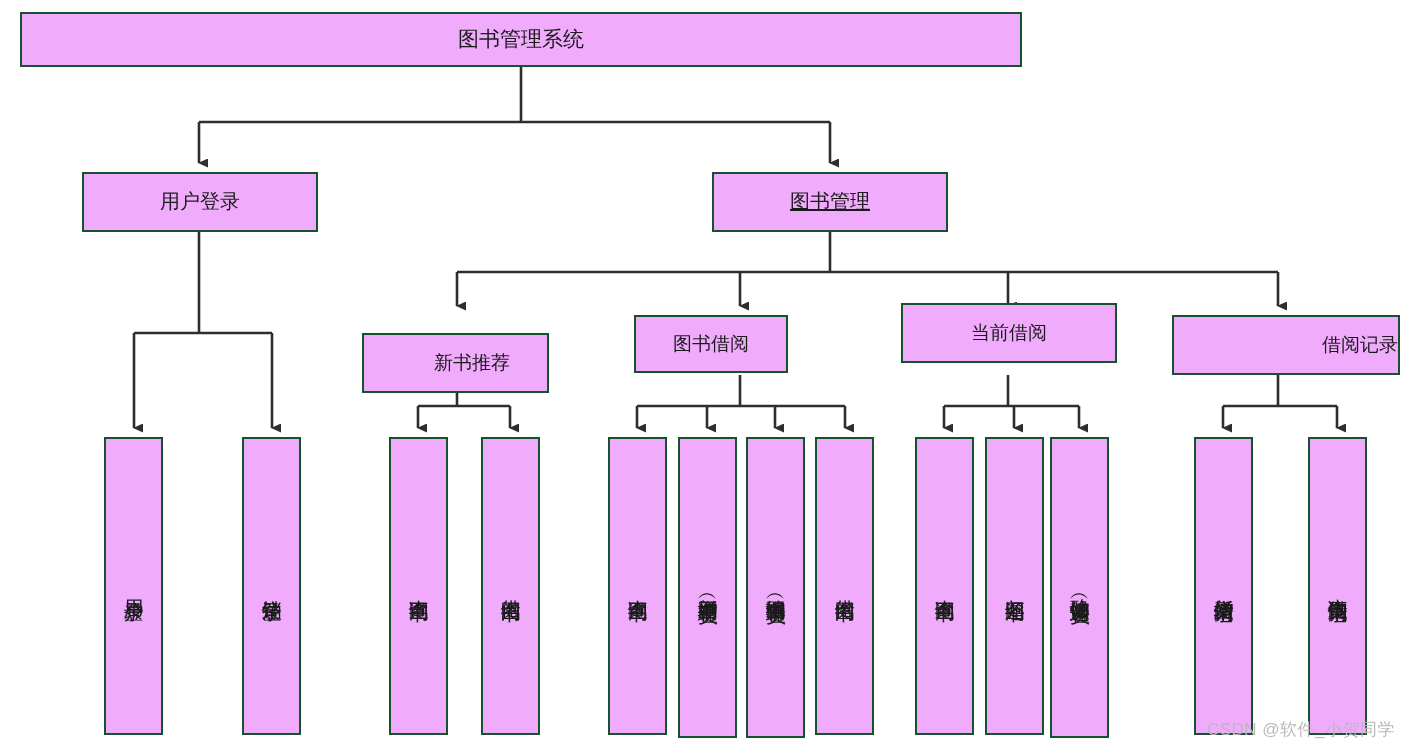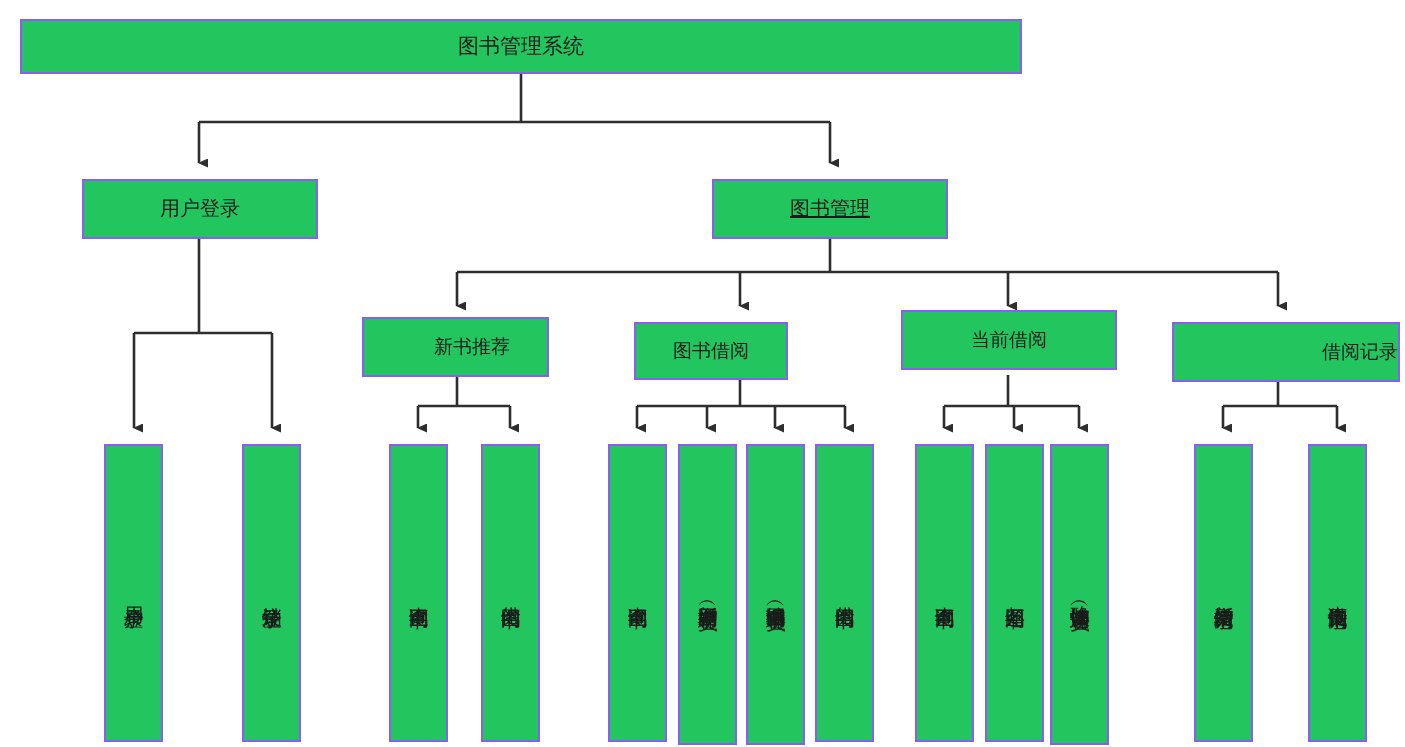--- a/index.html
+++ b/index.html
@@ -22,28 +22,27 @@
     position: absolute;
     left: 0;
     top: 0;
     width: 1405px;
     height: 747px;
     pointer-events: none;
   }
   .node {
     position: absolute;
     box-sizing: border-box;
-    border: 2px solid #8b5cf6;
-    background: #22c55e;
+    border: 2px solid #14532d;
+    background: #f0abfc;
     display: flex;
     align-items: center;
     justify-content: center;
     color: #1b1b1b;
     line-height: 1.18;
-    margin-top: 7px;
   }
   .node.level-root {
     font-size: 21px;
   }
   .node.level-1 {
     font-size: 20px;
   }
   .node.level-2 {
     font-size: 19px;
   }
@@ -136,21 +135,21 @@
   <div id="node-layer">
       <div class="node level-root" style="left: 20px; top: 12px; width: 1002px; height: 55px;">
         <span class="node-label">图书管理系统</span>
       </div>
       <div class="node level-1" style="left: 82px; top: 172px; width: 236px; height: 60px;">
         <span class="node-label">用户登录</span>
       </div>
       <div class="node level-1" style="left: 712px; top: 172px; width: 236px; height: 60px; text-decoration: underline;">
         <span class="node-label">图书管理</span>
       </div>
-      <div class="node level-2" style="left: 362px; top: 310px; width: 187px; height: 60px; padding-left: 33px;">
+      <div class="node level-2" style="left: 362px; top: 333px; width: 187px; height: 60px; padding-left: 33px;">
         <span class="node-label">新书推荐</span>
       </div>
       <div class="node level-2" style="left: 634px; top: 315px; width: 154px; height: 58px;">
         <span class="node-label">图书借阅</span>
       </div>
       <div class="node level-2" style="left: 901px; top: 303px; width: 216px; height: 60px;">
         <span class="node-label">当前借阅</span>
       </div>
       <div class="node level-2" style="left: 1172px; top: 315px; width: 228px; height: 60px; justify-content: flex-end;">
         <span class="node-label">借阅记录</span>
@@ -189,13 +188,14 @@
         <span class="node-label">确认归还（管理员）</span>
       </div>
       <div class="node leaf" style="left: 1194px; top: 437px; width: 59px; height: 298px;">
         <span class="node-label">新增借阅记录</span>
       </div>
       <div class="node leaf" style="left: 1308px; top: 437px; width: 59px; height: 298px;">
         <span class="node-label">查询借阅记录</span>
       </div>
     </div>
 
+  <div id="watermark">CSDN @软件_小贺同学</div>
 </div>
 
 </body></html>

